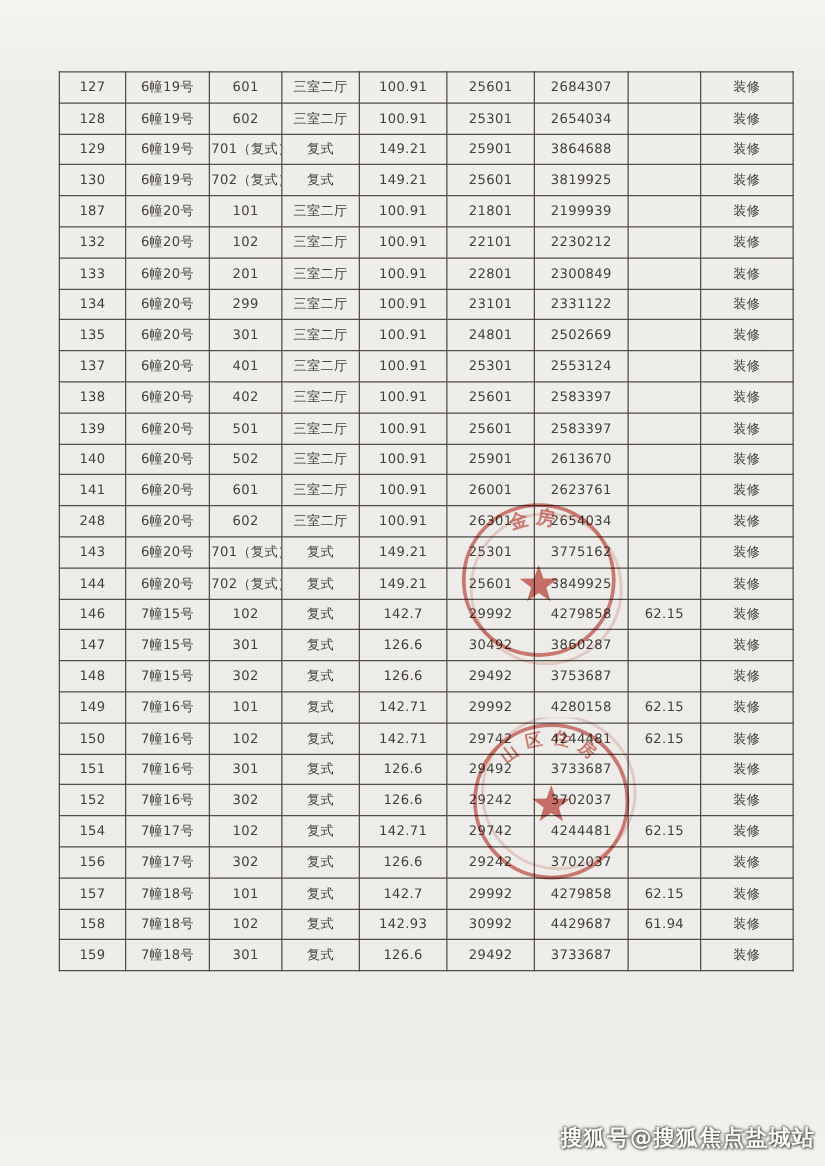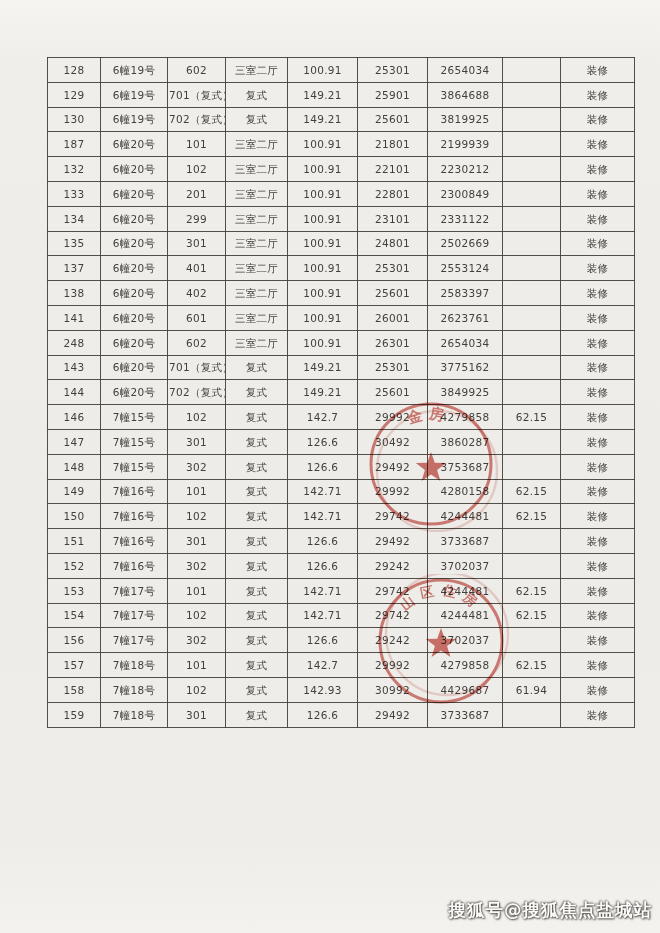--- a/index.html
+++ b/index.html
@@ -52,20 +52,31 @@
         <col style="width:58px">
       <col style="width:62px">
         <col style="width:70px">
         <col style="width:70px">
       <col style="width:75px">
         <col style="width:58px">
         <col style="width:74px">
     </colgroup>
     <tbody>
         <tr>
+          <td>127</td>
+          <td>6幢19号</td>
+          <td>601</td>
+          <td>三室二厅</td>
+          <td>100.91</td>
+          <td>25601</td>
+          <td>2684307</td>
+          <td></td>
+          <td>装修</td>
+        </tr>
+        <tr>
           <td>128</td>
           <td>6幢19号</td>
           <td>602</td>
           <td>三室二厅</td>
           <td>100.91</td>
           <td>25301</td>
           <td>2654034</td>
           <td></td>
           <td>装修</td>
         </tr>
@@ -158,20 +169,42 @@
           <td>装修</td>
         </tr>
         <tr>
           <td>138</td>
           <td>6幢20号</td>
           <td>402</td>
           <td>三室二厅</td>
           <td>100.91</td>
           <td>25601</td>
           <td>2583397</td>
+          <td></td>
+          <td>装修</td>
+        </tr>
+        <tr>
+          <td>139</td>
+          <td>6幢20号</td>
+          <td>501</td>
+          <td>三室二厅</td>
+          <td>100.91</td>
+          <td>25601</td>
+          <td>2583397</td>
+          <td></td>
+          <td>装修</td>
+        </tr>
+        <tr>
+          <td>140</td>
+          <td>6幢20号</td>
+          <td>502</td>
+          <td>三室二厅</td>
+          <td>100.91</td>
+          <td>25901</td>
+          <td>2613670</td>
           <td></td>
           <td>装修</td>
         </tr>
         <tr>
           <td>141</td>
           <td>6幢20号</td>
           <td>601</td>
           <td>三室二厅</td>
           <td>100.91</td>
           <td>26001</td>
@@ -280,31 +313,20 @@
         </tr>
         <tr>
           <td>152</td>
           <td>7幢16号</td>
           <td>302</td>
           <td>复式</td>
           <td>126.6</td>
           <td>29242</td>
           <td>3702037</td>
           <td></td>
-          <td>装修</td>
-        </tr>
-        <tr>
-          <td>153</td>
-          <td>7幢17号</td>
-          <td>101</td>
-          <td>复式</td>
-          <td>142.71</td>
-          <td>29742</td>
-          <td>4244481</td>
-          <td>62.15</td>
           <td>装修</td>
         </tr>
         <tr>
           <td>154</td>
           <td>7幢17号</td>
           <td>102</td>
           <td>复式</td>
           <td>142.71</td>
           <td>29742</td>
           <td>4244481</td>

